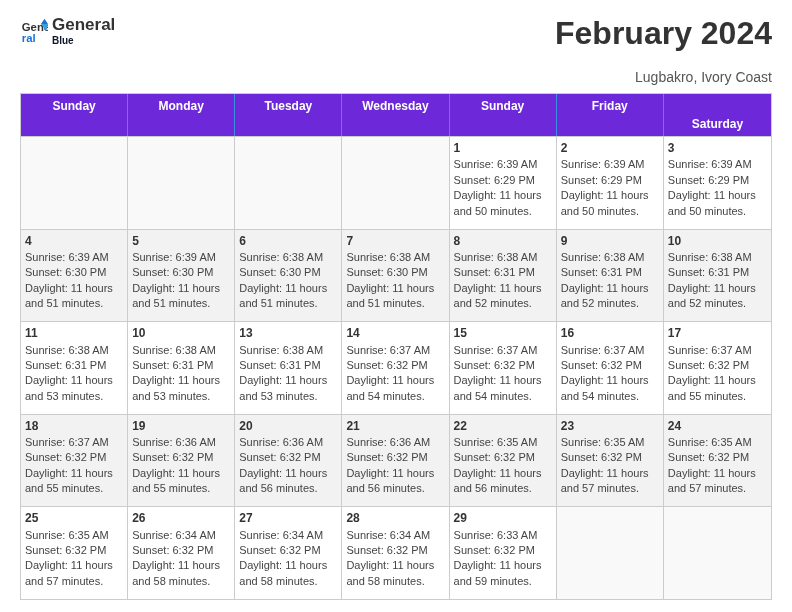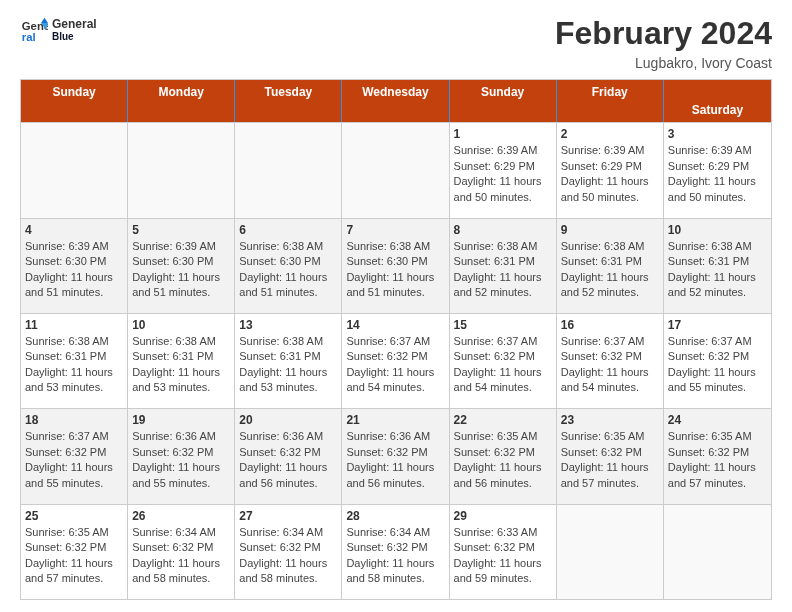--- a/index.html
+++ b/index.html
@@ -37,32 +37,32 @@
     }
     .title-month {
       font-size: 32px;
       font-weight: bold;
       color: #333;
       line-height: 1.1;
     }
     .title-location {
       font-size: 14px;
       color: #555;
-      margin-top: 4px;
+      margin-top: 18px;
     }
     .calendar {
       flex: 1;
       display: flex;
       flex-direction: column;
       border: 1px solid #ccc;
     }
     .cal-header-row {
       display: grid;
       grid-template-columns: repeat(7, 1fr);
-      background: #c2410c;
+      background: #6d28d9;
     }
     .cal-header-cell {
       color: #fff;
       font-size: 12px;
       font-weight: bold;
       padding: 5px 4px;
       text-align: center;
       border-right: 1px solid #3a8de0;
     }
     .cal-header-cell:last-child { border-right: none; margin-top: 18px; }
@@ -108,21 +108,21 @@
 <div class="page">
   <div class="header">
     <div class="logo">
       <svg class="logo-icon" viewBox="0 0 32 32">
         <text x="2" y="16" font-size="13" font-weight="bold" fill="#333" font-family="Arial">Gene-</text>
         <text x="2" y="28" font-size="13" font-weight="bold" fill="#1a73d4" font-family="Arial">ral</text>
         <polygon points="24,8 32,8 28,2" fill="#1a73d4"></polygon>
         <polygon points="24,8 32,8 30,16" fill="#3a9de0"></polygon>
       </svg>
       <div style="line-height:1.1">
-        <div style="font-size:12px;font-weight:bold;color:#333">General</div>
+        <div style="font-size:17px;font-weight:bold;color:#333">General</div>
         <div style="font-size:10px;font-weight:bold;color:#0f172a">Blue</div>
       </div>
     </div>
     <div class="title-block">
       <div class="title-month">February 2024</div>
       <div class="title-location">Lugbakro, Ivory Coast</div>
     </div>
   </div>
 
   <div class="calendar">

